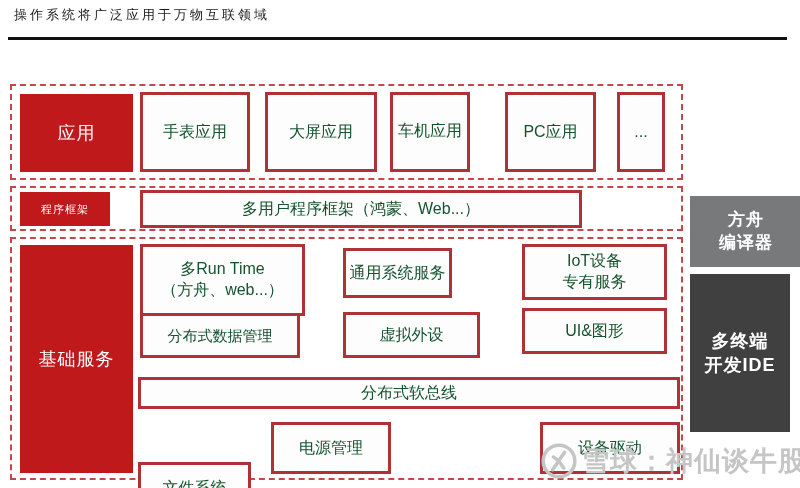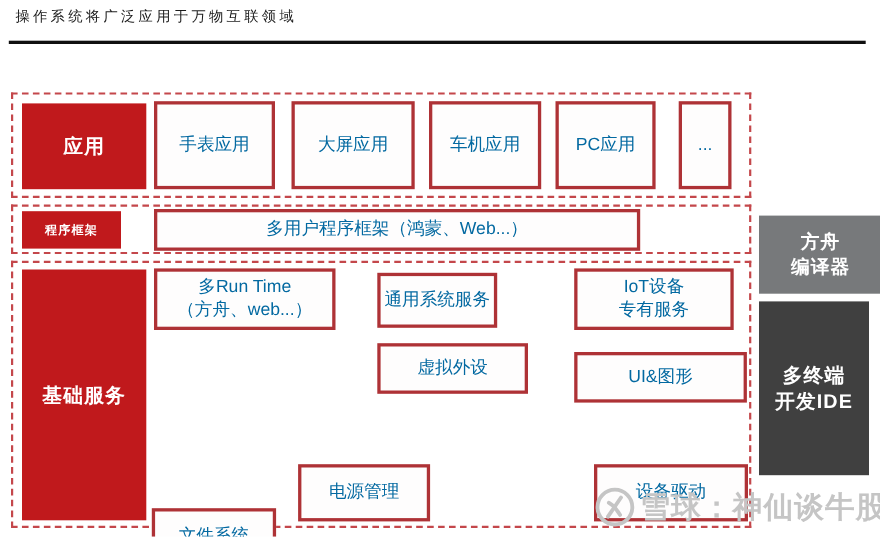--- a/index.html
+++ b/index.html
@@ -37,32 +37,32 @@
     background: transparent;
   }
   .layer-apps      { left: 10px; top: 84px;  width: 673px; height: 96px; }
   .layer-framework { left: 10px; top: 186px; width: 673px; height: 45px; }
   .layer-services  { left: 10px; top: 237px; width: 673px; height: 243px; }
 
   .redbox {
     position: absolute;
     background: #c0191c;
     color: #ffffff;
-    font-weight: bold;
+    font-weight: normal;
     display: flex; align-items: center; justify-content: center;
     text-align: right;
     font-size: 18px;
     letter-spacing: 1px;
   }
 
   .wbox {
     position: absolute;
     background: #fefdfd;
     border: 3px solid #ae3236;
-    color: #0369a1;
+    color: #14532d;
     display: flex; align-items: center; justify-content: center;
     text-align: center;
     font-size: 16px;
     line-height: 1.3;
     white-space: pre-line;
   }
 
   .sidebox {
     position: absolute;
     color: #ffffff;
@@ -74,34 +74,34 @@
     white-space: pre-line;
     letter-spacing: 1px;
   }
   .side-compiler { left: 690px; top: 196px; width: 112px; height: 71px;  background: #77797b; }
   .side-ide      { left: 690px; top: 274px; width: 100px; height: 158px; background: #404040; font-size: 18px; }
 
   
   .b-app-label   { left: 20px;  top: 94px;  width: 113px; height: 78px; }
   .b-watch       { left: 140px; top: 92px;  width: 110px; height: 80px; }
   .b-tv          { left: 265px; top: 92px;  width: 112px; height: 80px; }
-  .b-car         { left: 390px; top: 92px;  width: 102px; height: 80px; font-family: Liberation Mono, monospace; }
+  .b-car         { left: 390px; top: 92px;  width: 80px; height: 80px; font-family: Liberation Mono, monospace; }
   .b-pc          { left: 505px; top: 92px;  width: 91px;  height: 80px; }
   .b-more        { left: 617px; top: 92px;  width: 48px;  height: 80px; }
 
   .b-fw-label    { left: 20px;  top: 192px; width: 90px; height: 34px; font-size: 11px; }
   .b-fw-wide     { left: 140px; top: 190px; width: 442px; height: 38px; }
 
   .b-svc-label   { left: 20px;  top: 245px; width: 113px; height: 228px; }
-  .b-runtime     { left: 140px; top: 244px; width: 165px; height: 56px; }
+  .b-runtime     { left: 140px; top: 244px; width: 165px; height: 72px; }
   .b-general     { left: 343px; top: 248px; width: 109px; height: 50px; }
   .b-iot         { left: 522px; top: 244px; width: 145px; height: 56px; }
   .b-data        { left: 140px; top: 313px; width: 160px; height: 45px; font-size: 15px; }
   .b-virtual     { left: 343px; top: 312px; width: 137px; height: 46px; }
-  .b-uigfx       { left: 522px; top: 320px; width: 157px; height: 46px; text-align: right; }
+  .b-uigfx       { left: 522px; top: 308px; width: 145px; height: 46px; text-align: right; }
   .b-softbus     { left: 138px; top: 377px; width: 542px; height: 32px; }
   .b-filesys     { left: 138px; top: 422px; width: 113px; height: 52px; margin-top: 40px; }
   .b-power       { left: 271px; top: 422px; width: 120px; height: 52px; }
   .b-memory      { left: 402px; top: 422px; width: 127px; height: 52px; }
   .b-driver      { left: 540px; top: 422px; width: 140px; height: 52px; }
 
   .watermark {
     position: absolute;
     left: 540px; top: 442px;
     display: flex; align-items: center;
@@ -138,22 +138,24 @@
   <div class="redbox b-fw-label">程序框架</div>
   <div class="wbox b-fw-wide">多用户程序框架（鸿蒙、Web...）</div>
 
   <div class="dashed-layer layer-services"></div>
   <div class="redbox b-svc-label">基础服务</div>
   <div class="wbox b-runtime">多Run Time
 （方舟、web...）</div>
   <div class="wbox b-general">通用系统服务</div>
   <div class="wbox b-iot">IoT设备
 专有服务</div>
+  <div class="wbox b-data">分布式数据管理</div>
   <div class="wbox b-virtual">虚拟外设</div>
   <div class="wbox b-uigfx">UI&amp;图形</div>
+  <div class="wbox b-softbus">分布式软总线</div>
   <div class="wbox b-filesys">文件系统</div>
   <div class="wbox b-power">电源管理</div>
   <div class="wbox b-driver">设备驱动</div>
 
   <div class="sidebox side-compiler">方舟
 编译器</div>
   <div class="sidebox side-ide">多终端
 开发IDE</div>
 
   <div class="watermark">

